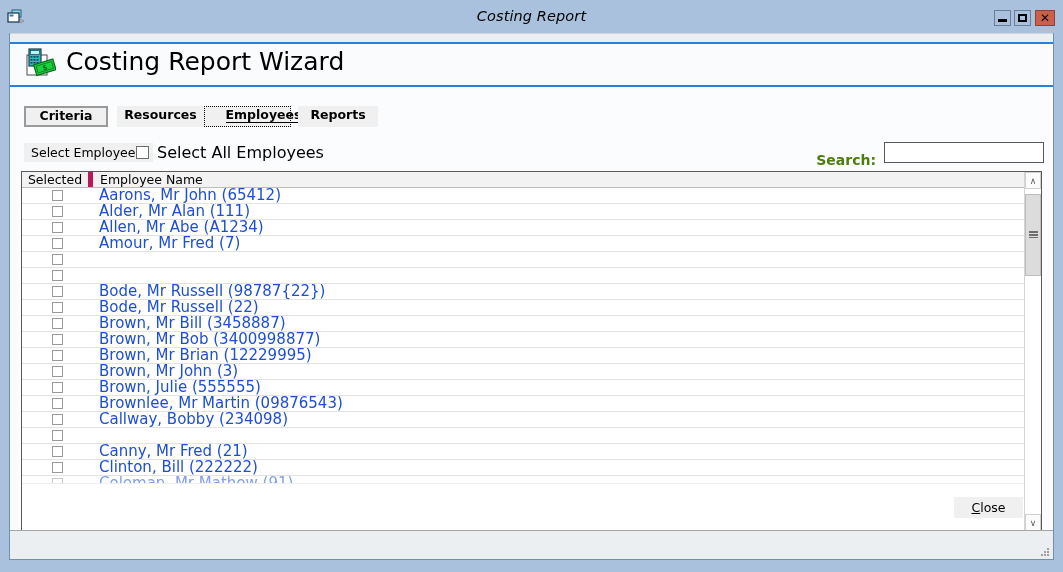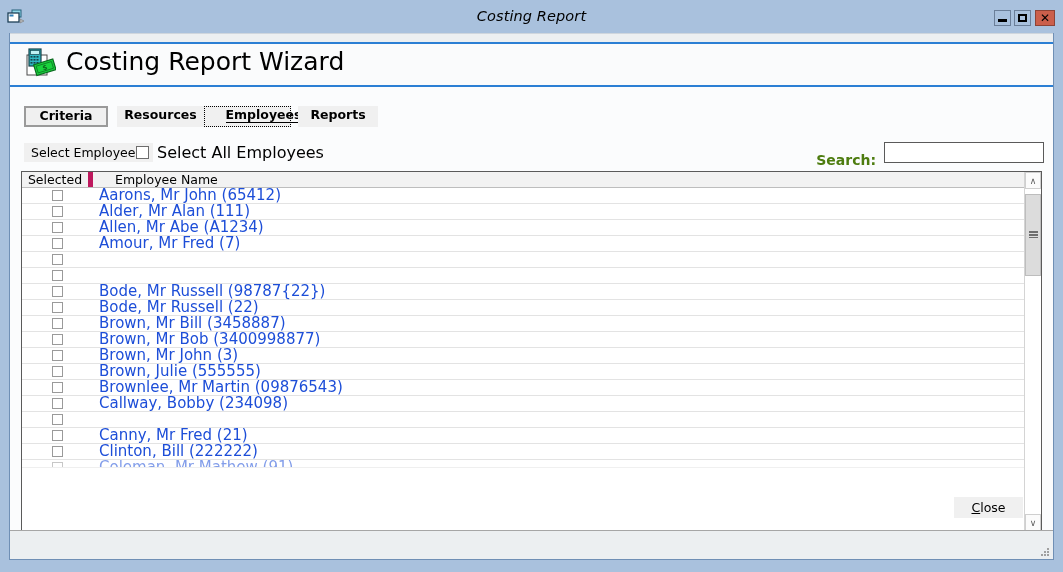--- a/index.html
+++ b/index.html
@@ -181,21 +181,21 @@
   }
   #hdr-selected {
     position: absolute; left: 0; top: 0;
     width: 71px; height: 15px; line-height: 15px;
     text-align: center;
     border-right: 5px solid #be185d;
   }
   #hdr-name {
     position: absolute; left: 72px; top: 0;
     height: 15px; line-height: 15px;
-    padding-left: 21px;
+    padding-left: 6px;
   }
   #grid-body {
     position: relative;
     height: 343px;
     width: 1003px;
     background: #fff;
     overflow: hidden;
   }
   .grow {
     position: relative;
@@ -420,20 +420,26 @@
           <div class="grow">
             <div class="cb-cell">
               <span class="cbx"></span>
             </div>
             <div class="name-cell">Brown, Mr Bob (3400998877)</div>
           </div>
           <div class="grow">
             <div class="cb-cell">
               <span class="cbx"></span>
             </div>
+            <div class="name-cell">Brown, Mr Brian (12229995)</div>
+          </div>
+          <div class="grow">
+            <div class="cb-cell">
+              <span class="cbx"></span>
+            </div>
             <div class="name-cell">Brown, Mr John (3)</div>
           </div>
           <div class="grow">
             <div class="cb-cell">
               <span class="cbx"></span>
             </div>
             <div class="name-cell">Brown,   Julie (555555)</div>
           </div>
           <div class="grow">
             <div class="cb-cell">

